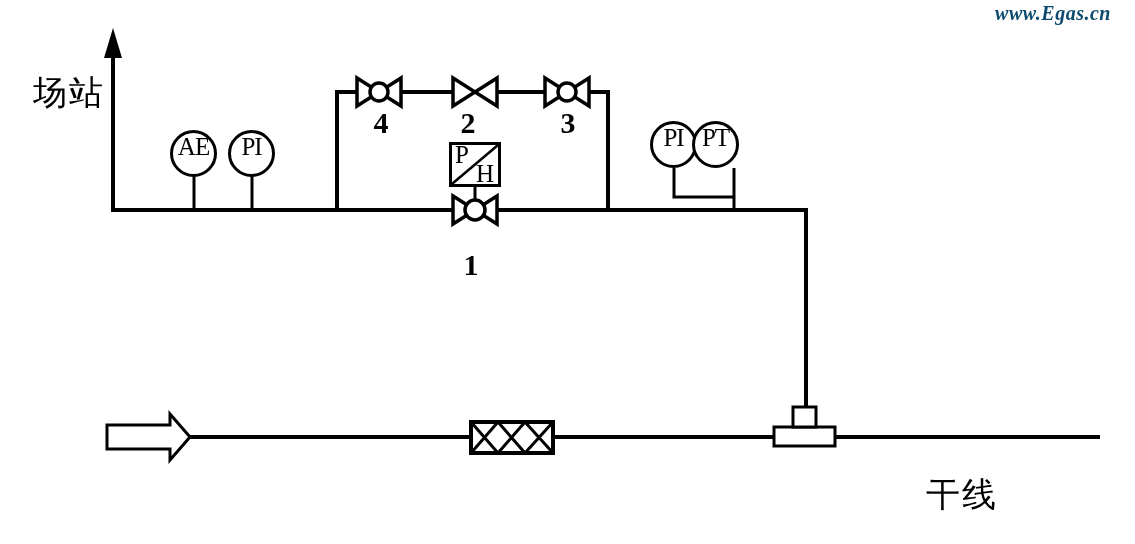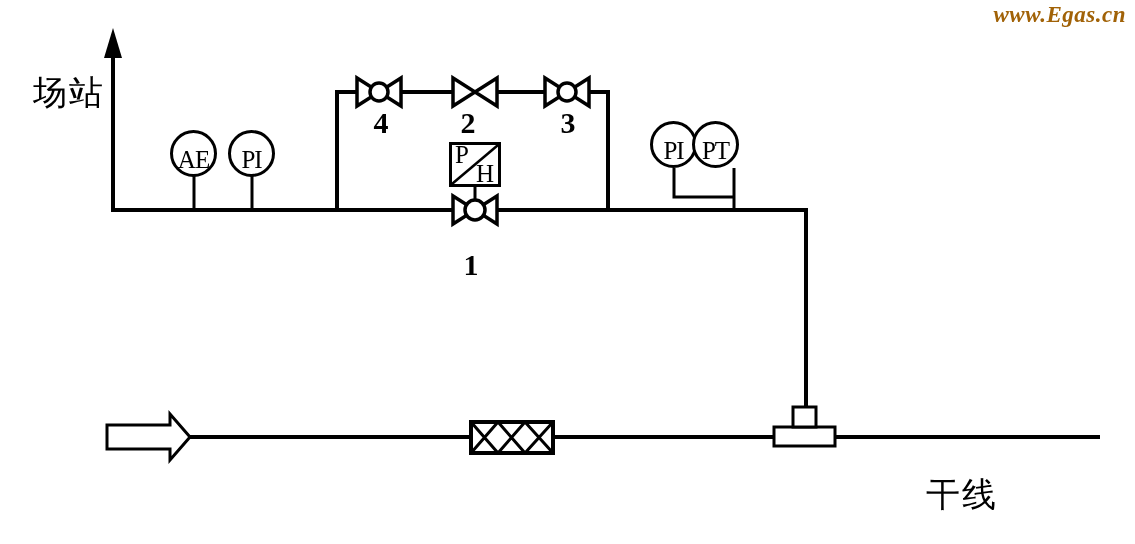--- a/index.html
+++ b/index.html
@@ -12,25 +12,25 @@
     font-family: "Liberation Serif", "DejaVu Serif", serif;
   }
   #stage svg.linework {
     position: absolute;
     left: 0; top: 0;
   }
   .txt { position: absolute; color: #000; white-space: nowrap; }
 
   .watermark {
     top: 2px;
-    right: 9px;
-    font-size: 23px;
+    right: 24px;
+    font-size: 20px;
     font-style: italic;
     font-weight: bold;
-    color: #a16207;
+    color: #0c4a6e;
     letter-spacing: 0.5px;
   }
   .station-label { left: 33px; top: 70px; font-size: 34px; letter-spacing: 2px; }
   .trunk-label   { left: 926px; top: 472px; font-size: 34px; letter-spacing: 2px; }
 
   .valve-num {
     font-size: 30px;
     font-weight: bold;
     transform: translateX(-50%);
   }
@@ -40,21 +40,21 @@
   .vn-4 { left: 381px; top: 106px; }
 
   .bubble {
     position: absolute;
     width: 47px; height: 47px;
     box-sizing: border-box;
     border: 3px solid #000;
     border-radius: 50%;
     background: #fff;
     display: flex;
-    align-items: flex-end;
+    align-items: flex-start;
     justify-content: center;
     font-size: 25px;
     letter-spacing: -1px;
     z-index: 2;
   }
   .bub-ae { left: 170px; top: 130px; }
   .bub-pi-left { left: 228px; top: 130px; }
   .bub-pi-right { left: 650px; top: 121px; }
   .bub-pt { left: 692px; top: 121px; }
 

